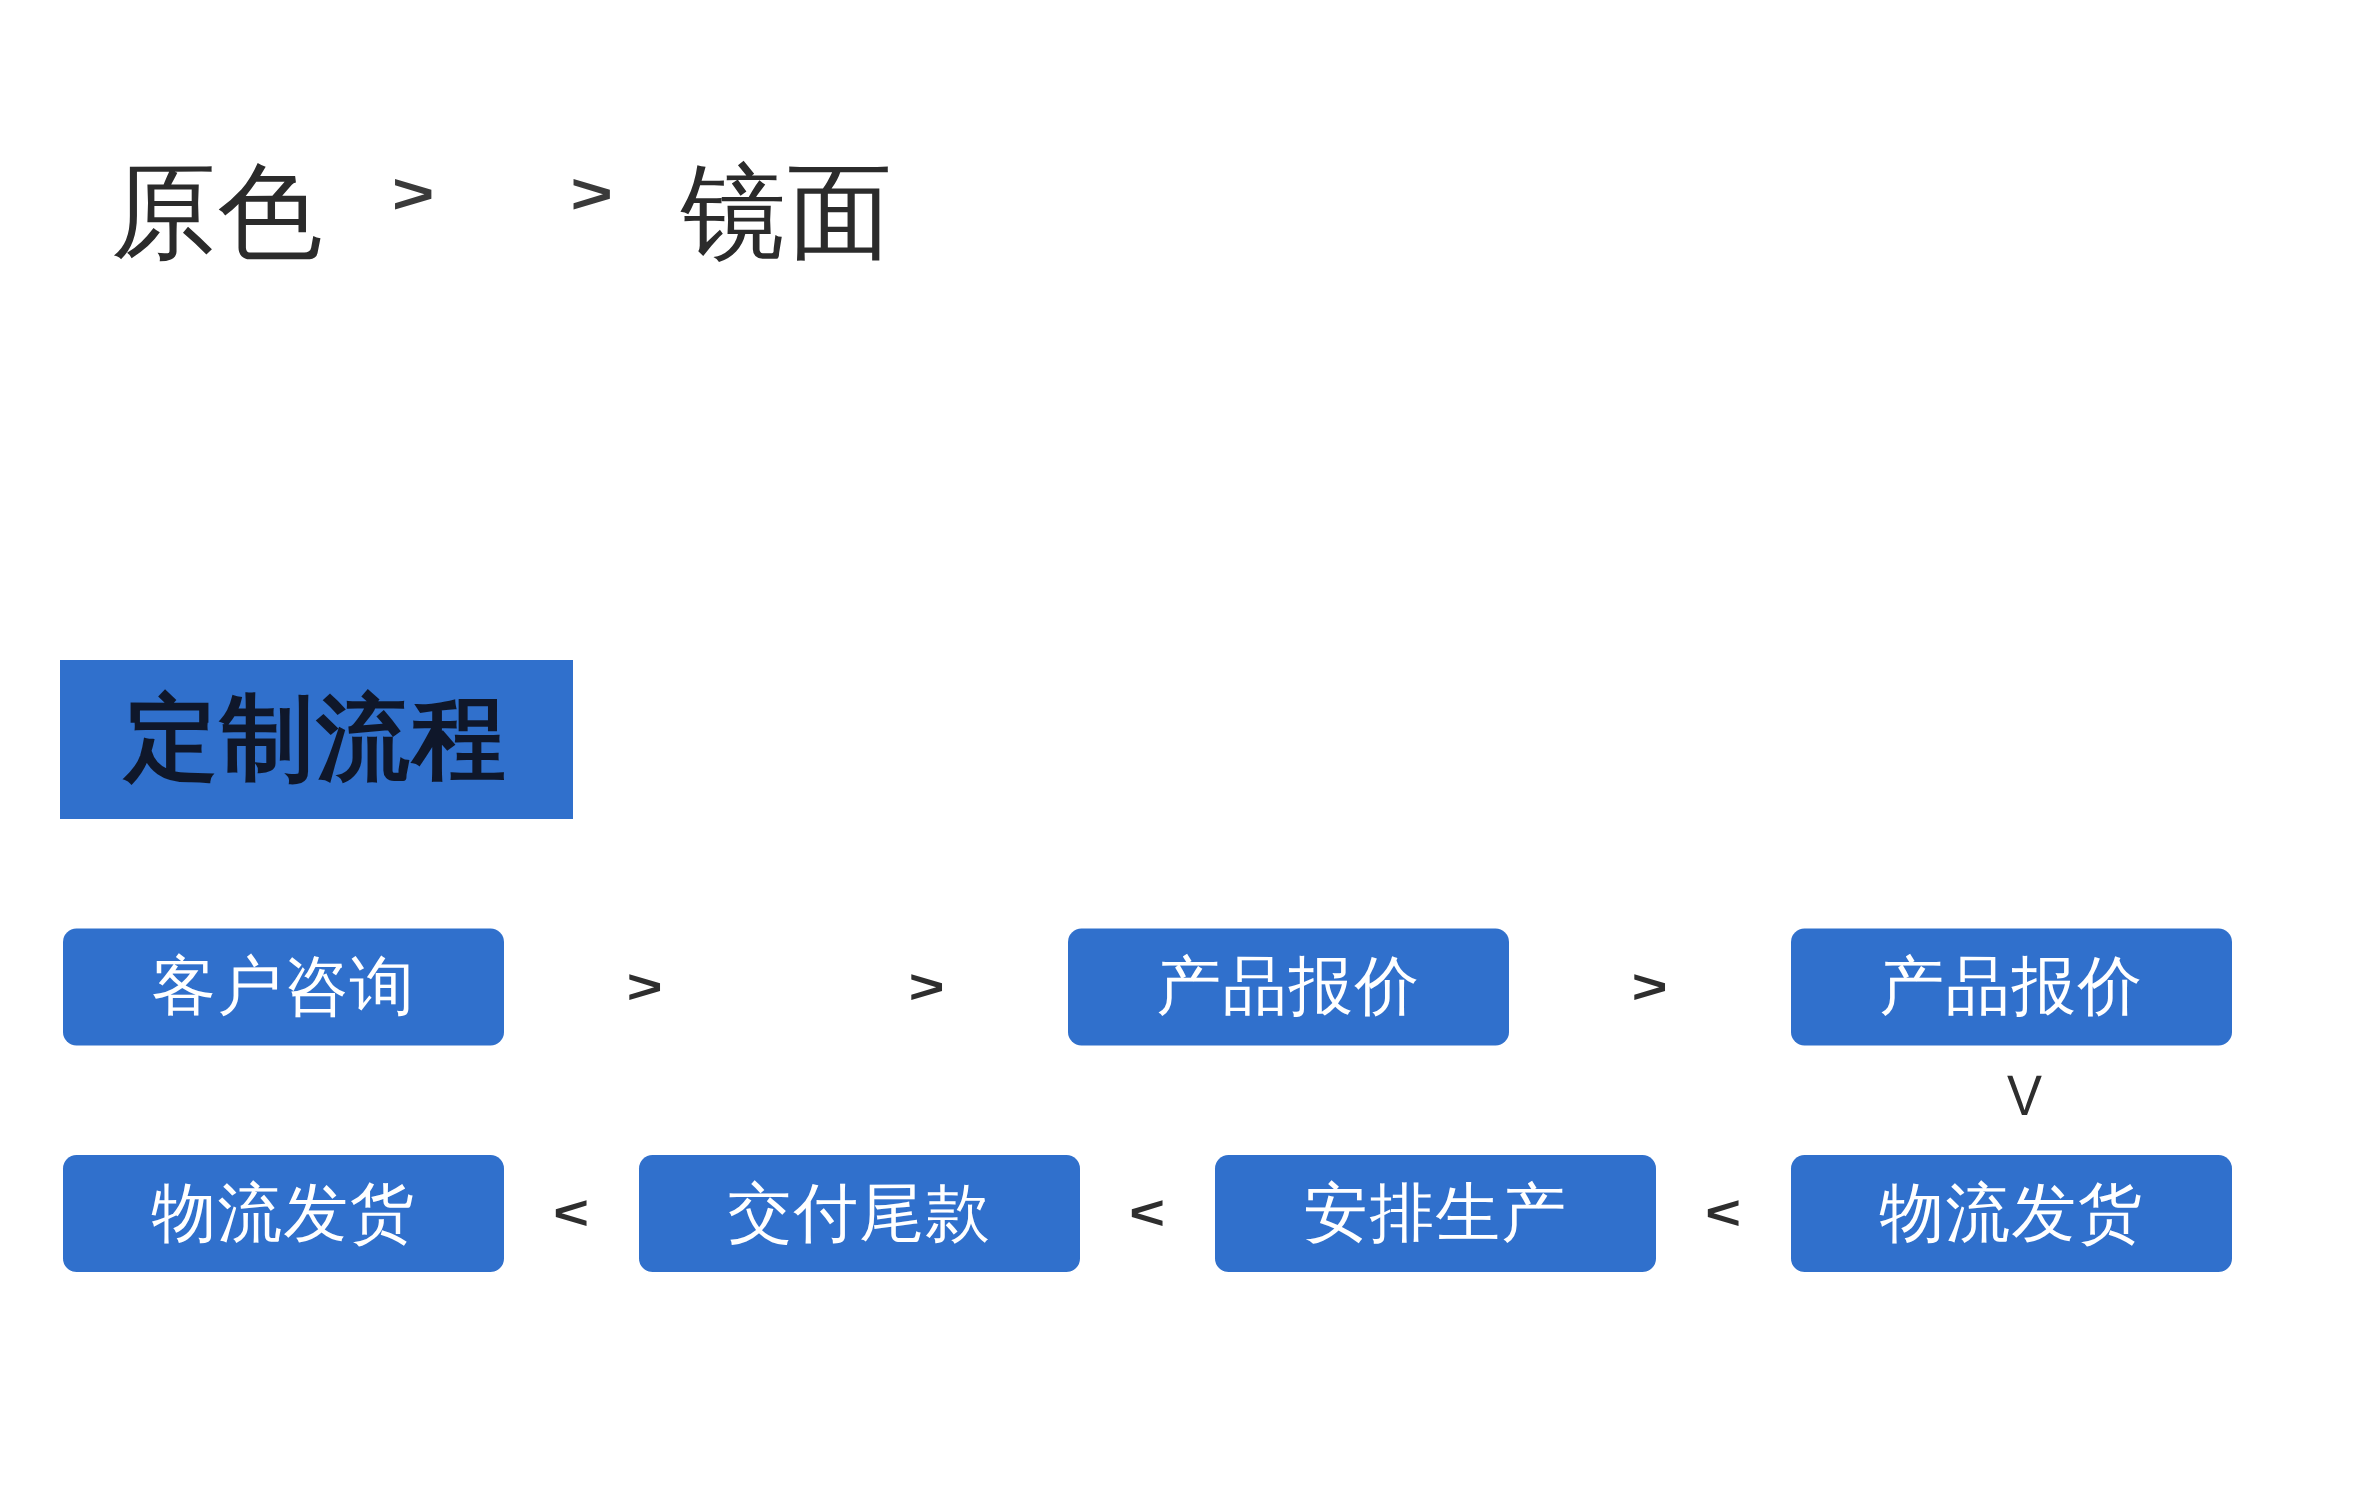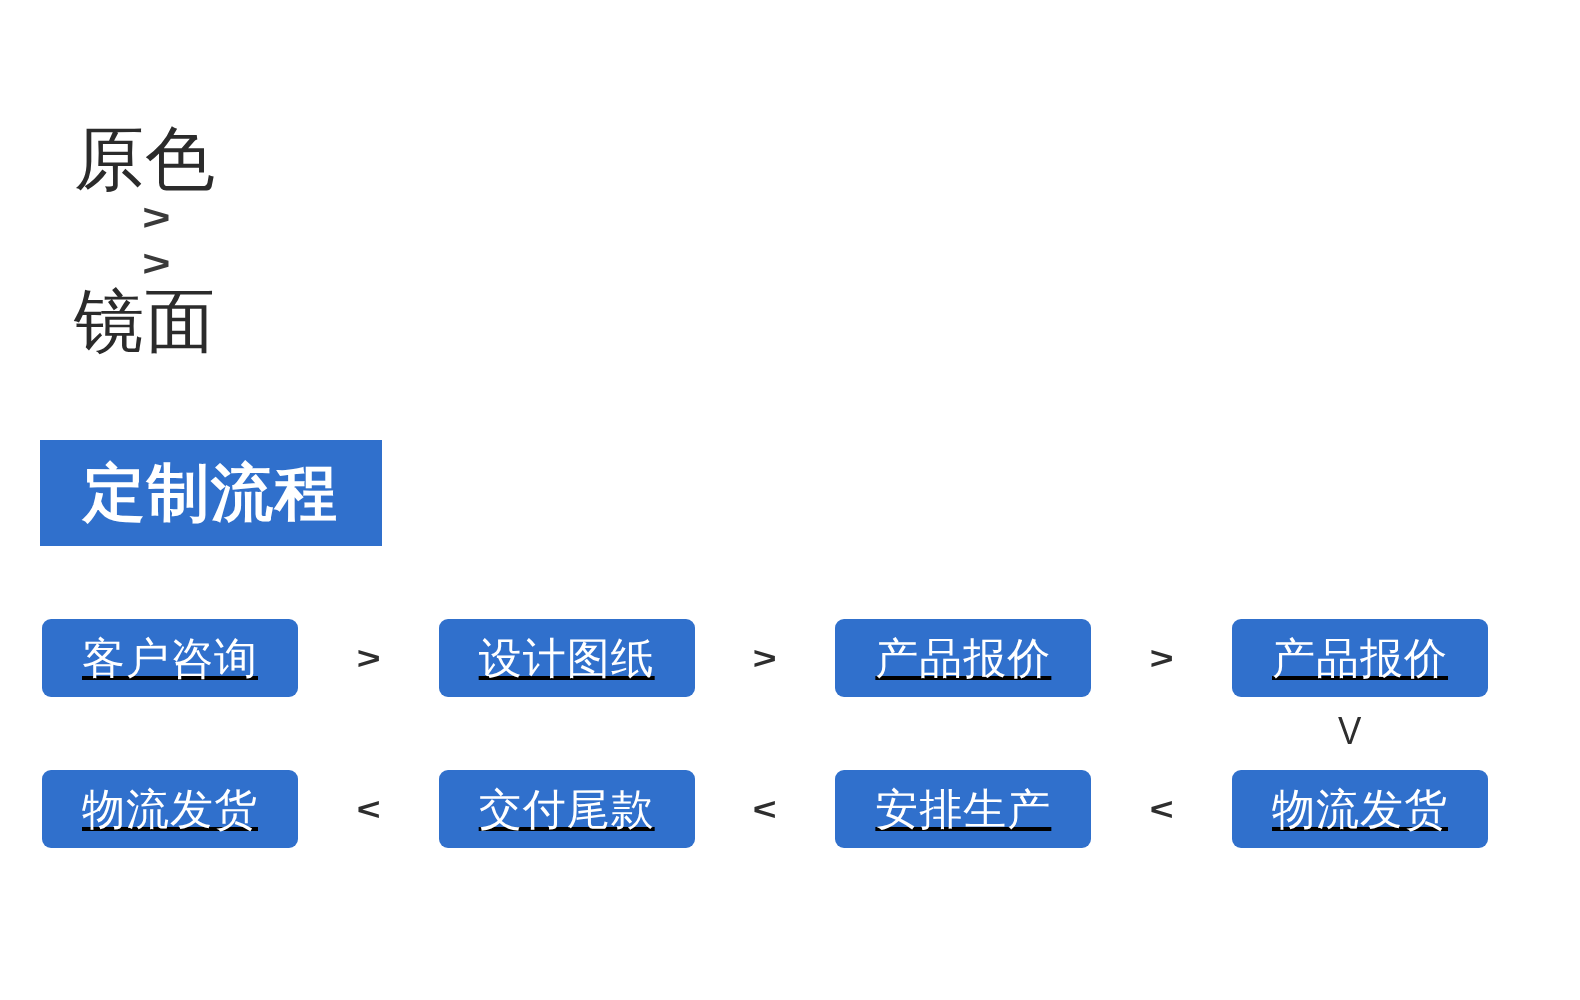--- a/index.html
+++ b/index.html
@@ -21,25 +21,24 @@
     position: absolute;
     inset: 0;
     width: 1580px;
     height: 1000px;
   }
 
   
   .finish-row {
     position: absolute;
     left: 74px;
-    top: 124px;
-    display: flex;
-    align-items: flex-end;
+    top: 106px;
+    display: flex;
+    align-items: flex-start;
     height: 100px;
-    flex-direction: column;
   }
   .finish-item {
     font-size: 70px;
     line-height: 1;
     color: #2b2b2b;
     font-weight: 400;
     letter-spacing: 1px;
     white-space: nowrap;
   }
   .finish-sep {
@@ -59,21 +58,21 @@
     left: 40px;
     top: 440px;
     width: 342px;
     height: 106px;
     background: #3070cc;
     display: flex;
     align-items: center;
     justify-content: center;
   }
   .section-heading-label {
-    color: #ffffff;
+    color: #0f172a;
     font-size: 62px;
     font-weight: 700;
     line-height: 1;
     letter-spacing: 2px;
     white-space: nowrap;
   }
 
   
   .flow {
     position: absolute;
@@ -89,29 +88,28 @@
     width: 1446px;
     height: 78px;
     display: flex;
     align-items: center;
     pointer-events: auto;
   }
   .flow-row-1 { top: 619px; }
   .flow-row-2 { top: 770px; }
 
   .flow-step {
-    width: 256px;
+    width: 294px;
     height: 78px;
     background: #3070cc;
     border-radius: 9px;
     display: flex;
     align-items: center;
     justify-content: center;
     flex: 0 0 auto;
-    text-decoration: underline;
   }
   .flow-step-label {
     color: #ffffff;
     font-size: 43px;
     font-weight: 400;
     line-height: 1;
     letter-spacing: 1px;
     white-space: nowrap;
   }
 
@@ -170,23 +168,20 @@
 
   <div class="flow">
 
     <div class="flow-row flow-row-1">
       <div class="flow-step">
         <div class="flow-step-label">客户咨询</div>
       </div>
       <div class="flow-arrow">
         <span>&gt;</span>
       </div>
-      <div class="flow-step">
-        <div class="flow-step-label">设计图纸</div>
-      </div>
       <div class="flow-arrow">
         <span>&gt;</span>
       </div>
       <div class="flow-step">
         <div class="flow-step-label">产品报价</div>
       </div>
       <div class="flow-arrow">
         <span>&gt;</span>
       </div>
       <div class="flow-step">

